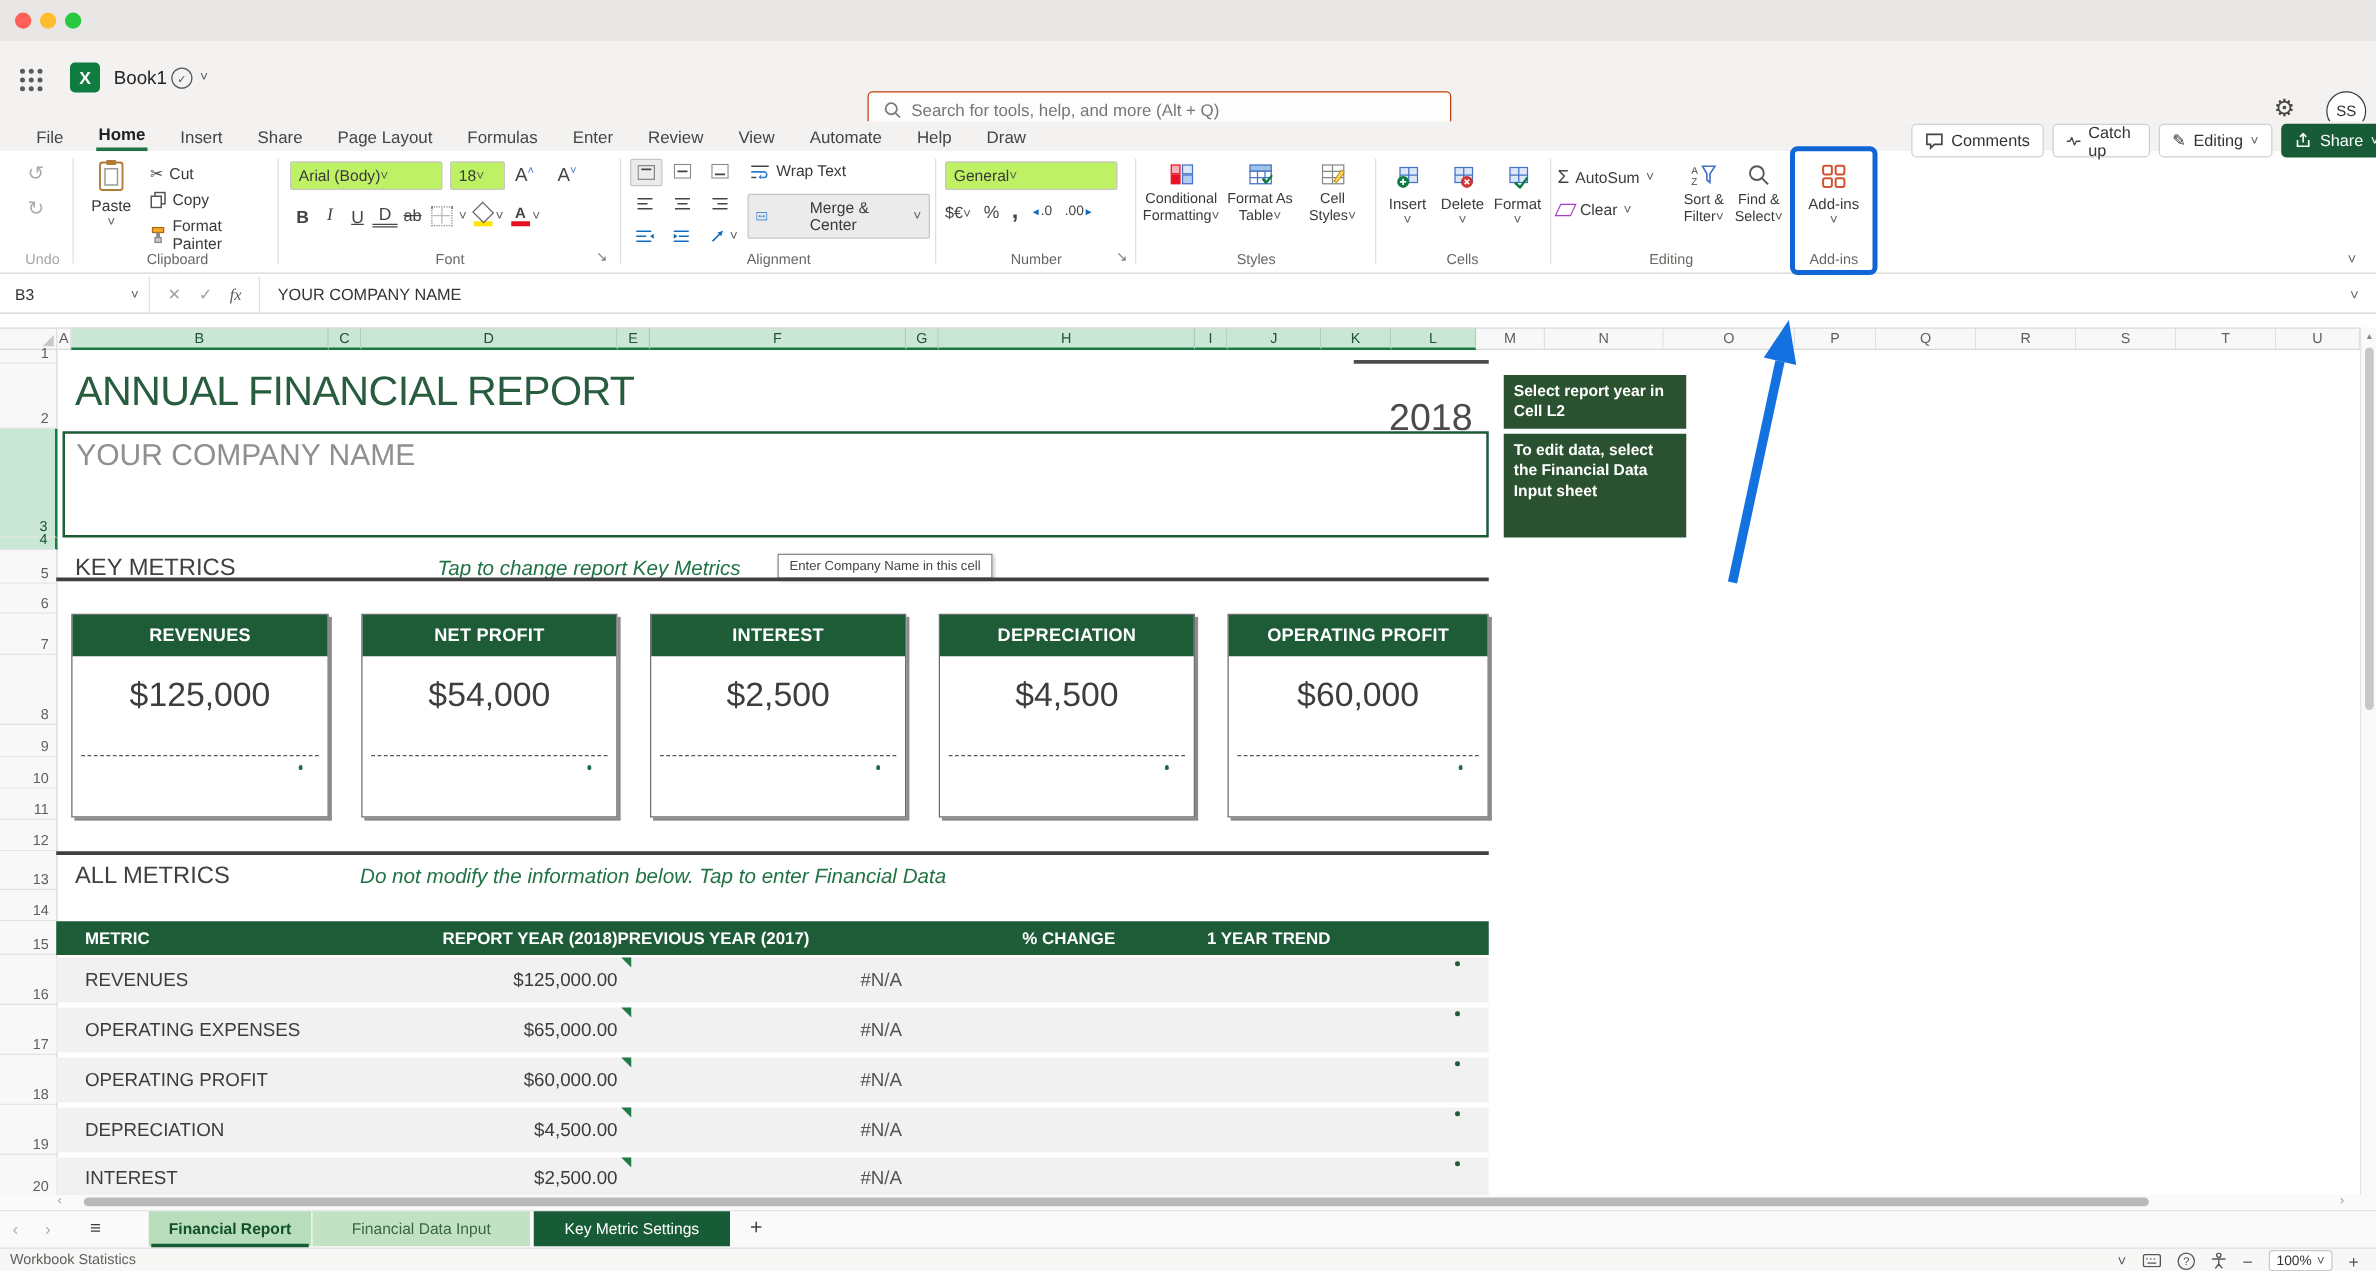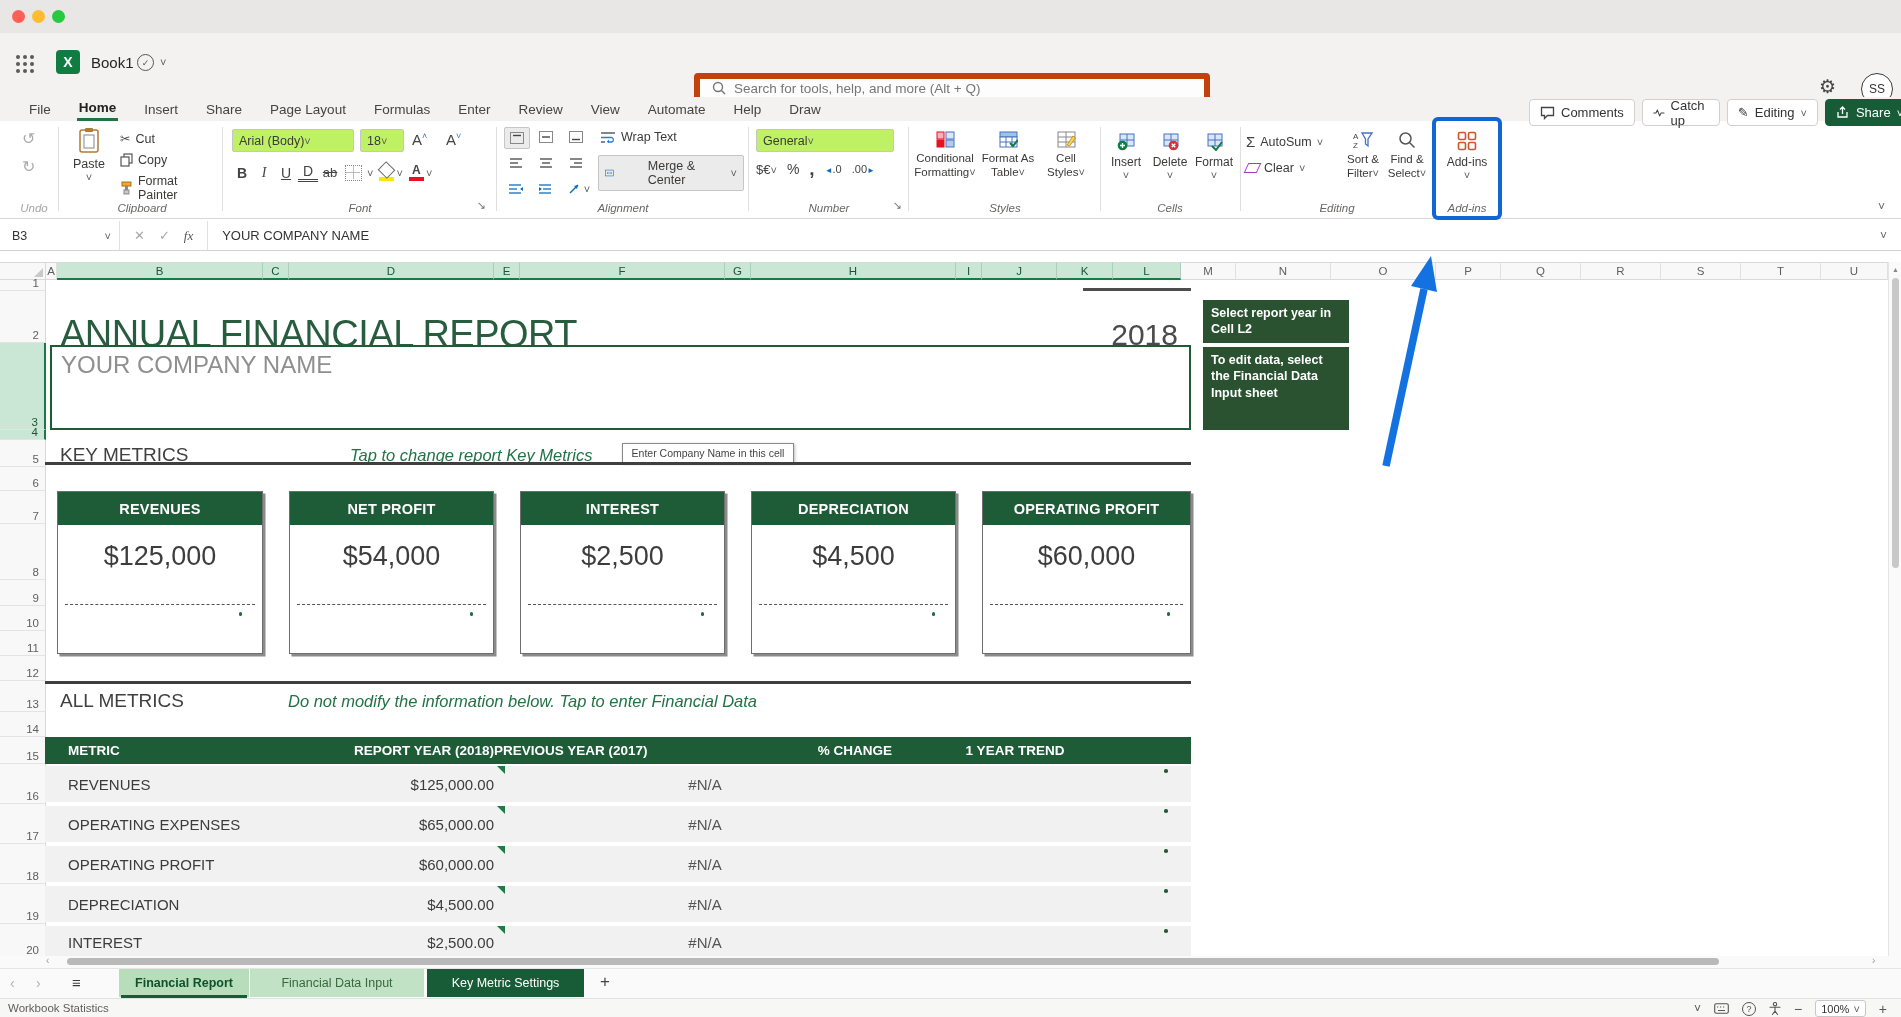--- a/index.html
+++ b/index.html
@@ -8,33 +8,33 @@
   .abs{position:absolute;}
   
   .titlebar{left:0;top:0;width:1901px;height:33px;background:#e9e7e5;}
   .tl{width:13px;height:13px;border-radius:50%;top:10px;}
   .appheader{left:0;top:33px;width:1901px;height:64px;background:#f3f2f1;}
   .dots9{width:4px;height:4px;border-radius:50%;background:#5a5a5a;box-shadow:7px 0 0 #5a5a5a,14px 0 0 #5a5a5a,0 7px 0 #5a5a5a,7px 7px 0 #5a5a5a,14px 7px 0 #5a5a5a,0 14px 0 #5a5a5a,7px 14px 0 #5a5a5a,14px 14px 0 #5a5a5a;}
   .xlicon{width:24px;height:24px;background:#107c41;border-radius:4px;color:#fff;font-weight:bold;font-size:14px;display:flex;align-items:center;justify-content:center;}
   .bookname{font-size:15px;color:#252423;}
   .badge{width:15px;height:15px;border-radius:50%;border:1.6px solid #565656;color:#565656;font-size:9px;display:flex;align-items:center;justify-content:center;}
   .chev{color:#5c5c5c;font-size:11px;}
-  .searchbox{left:694px;top:40px;width:516px;height:30px;background:#fdfdfd;border:6px solid #c2410c;border-radius:4px;display:flex;align-items:center;padding-left:12px;box-sizing:border-box;color:#767676;font-size:13.5px;gap:8px;}
+  .searchbox{left:694px;top:40px;width:467px;height:30px;background:#fdfdfd;border:1px solid #c2410c;border-radius:4px;display:flex;align-items:center;padding-left:12px;box-sizing:border-box;color:#767676;font-size:13.5px;gap:8px;}
   .gear{font-size:19px;color:#484644;}
   .avatar{width:30px;height:30px;border-radius:50%;border:1.6px solid #3b3b3b;background:#fff;color:#333;font-size:12px;display:flex;align-items:center;justify-content:center;}
   
   .menubar{left:0;top:97px;width:1901px;height:24px;background:#f3f2f1;}
   .menu-item{font-size:13.5px;color:#444;padding:2px 2px;}
   .menu-item.active{font-weight:bold;color:#222;border-bottom:3px solid #217346;padding-bottom:3px;}
   .actbtn{height:27px;border:1px solid #d2d0ce;border-radius:4px;background:#fff;display:flex;align-items:center;gap:6px;padding:0 10px;font-size:13px;color:#333;box-sizing:border-box;}
   .actbtn.green{background:#185c37;color:#fff;border-color:#185c37;}
   
   .ribbon{left:0;top:121px;width:1901px;height:97px;background:#fff;border-bottom:1px solid #d8d6d4;}
   .rgroup{position:absolute;top:0;height:96px;}
-  .glabel{position:absolute;bottom:3px;width:100%;text-align:center;font-size:11.5px;color:#696764;font-style:italic;}
+  .glabel{position:absolute;bottom:3px;width:100%;text-align:center;font-size:11.5px;color:#696764;}
   .gdiv{position:absolute;top:6px;width:1px;height:84px;background:#e1dfdd;}
   .ribtn{display:flex;align-items:center;gap:5px;font-size:12.5px;color:#3b3a39;}
   .selbox{background:#ebebeb;border:1px solid #c8c6c4;border-radius:2px;gap:34px;}
   .combobox{border:1px solid #c8c6c4;border-radius:2px;background:#bef264;font-size:12.5px;color:#3b3a39;display:flex;align-items:center;padding:0 6px;box-sizing:border-box;height:23px;}
   .fmtletter{font-size:14px;color:#444;width:20px;text-align:center;}
   .launcher{position:absolute;bottom:5px;font-size:11px;color:#777;}
   .bluecallout{border:4px solid #1166d6;border-radius:6px;background:transparent;z-index:60;}
   
   .fbar{left:0;top:221px;width:1901px;height:29px;background:#fff;border-bottom:1px solid #d4d2d0;display:flex;align-items:center;}
   .namebox{width:120px;height:100%;border-right:1px solid #e0e0e0;display:flex;align-items:center;justify-content:space-between;padding:0 8px 0 12px;box-sizing:border-box;font-size:12.5px;color:#333;}
@@ -504,21 +504,21 @@
   <div class="abs rowhdr" style="top:656px;height:25px;">12</div>
   <div class="abs rowhdr" style="top:681px;height:31px;">13</div>
   <div class="abs rowhdr" style="top:712px;height:25px;">14</div>
   <div class="abs rowhdr" style="top:737px;height:27px;">15</div>
   <div class="abs rowhdr" style="top:764px;height:40px;">16</div>
   <div class="abs rowhdr" style="top:804px;height:40px;">17</div>
   <div class="abs rowhdr" style="top:844px;height:40px;">18</div>
   <div class="abs rowhdr" style="top:884px;height:40px;">19</div>
   <div class="abs rowhdr" style="top:924px;height:34px;">20</div>
 
-  <div class="abs" style="left:60px;top:294px;font-size:38px;letter-spacing:-0.5px;color:#275c3e;margin-top:19px;">ANNUAL FINANCIAL REPORT</div>
+  <div class="abs" style="left:60px;top:294px;font-size:33px;letter-spacing:-0.5px;color:#275c3e;">ANNUAL FINANCIAL REPORT</div>
   <div class="abs" style="left:1083px;top:288px;width:108px;border-top:3px solid #4d4d4d;"></div>
   <div class="abs" style="left:1083px;top:294px;width:95px;text-align:right;font-size:30px;color:#4b4b4b;margin-top:24px;">2018</div>
 
   <div class="abs" style="left:50px;top:345px;width:1141px;height:85px;border:2px solid #1e5c38;box-sizing:border-box;padding:4px 9px;font-size:24px;color:#8f8f8f;">YOUR COMPANY NAME</div>
 
   <div class="abs" style="left:60px;top:444px;font-size:19px;color:#404040;">KEY METRICS</div>
   <div class="abs greenhint" style="left:350px;top:446px;">Tap to change report Key Metrics</div>
   <div class="abs" style="left:622px;top:443px;width:170px;height:18px;background:#fff;border:1px solid #8a8a8a;box-shadow:1px 1px 3px rgba(0,0,0,.25);font-size:10.5px;color:#444;display:flex;align-items:center;justify-content:center;">Enter Company Name in this cell</div>
   <div class="abs thickline" style="left:45px;top:462px;width:1146px;"></div>
 

